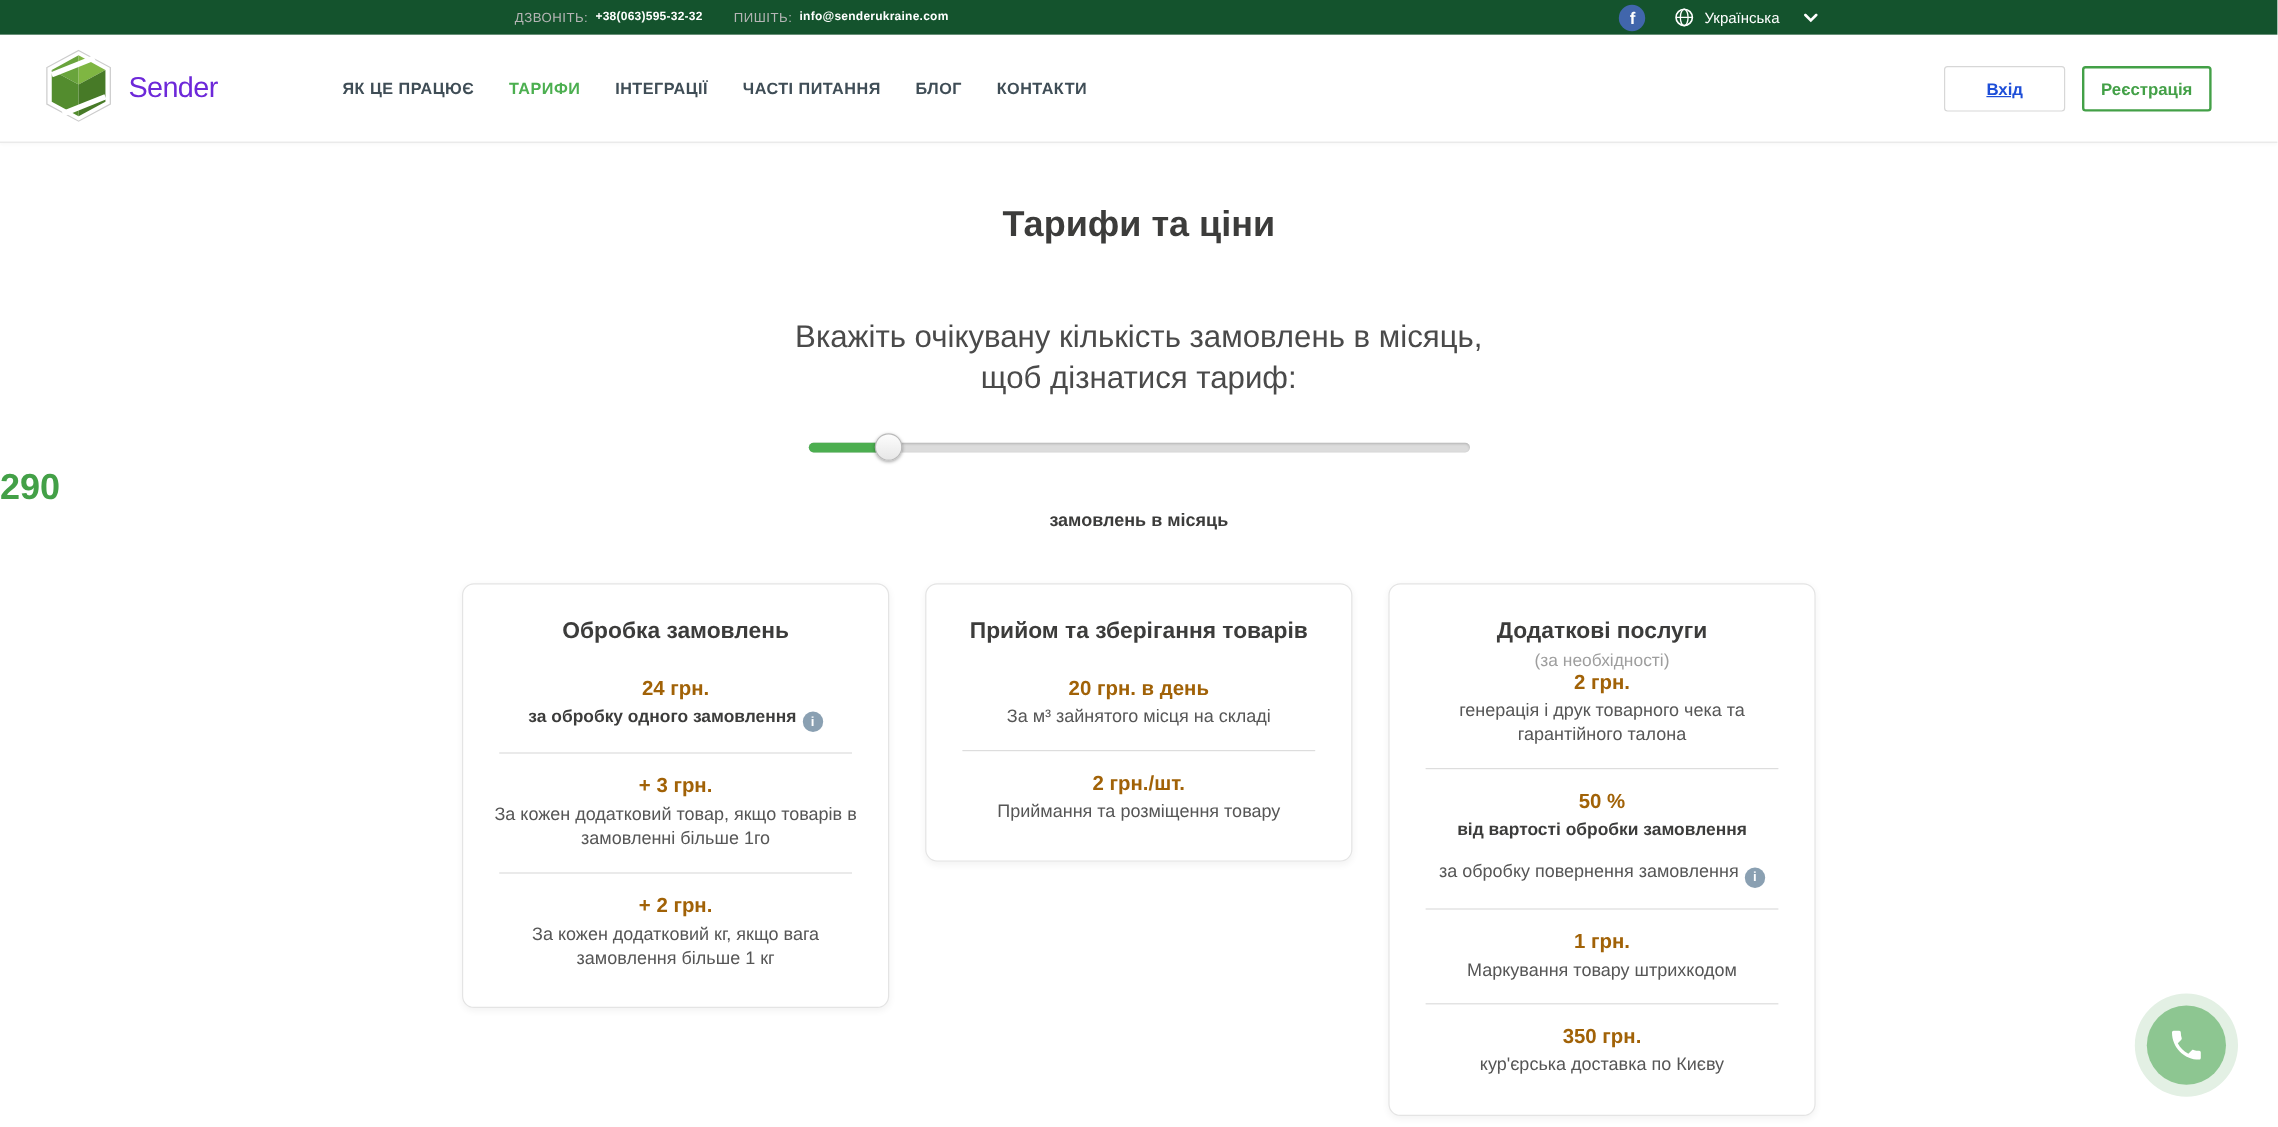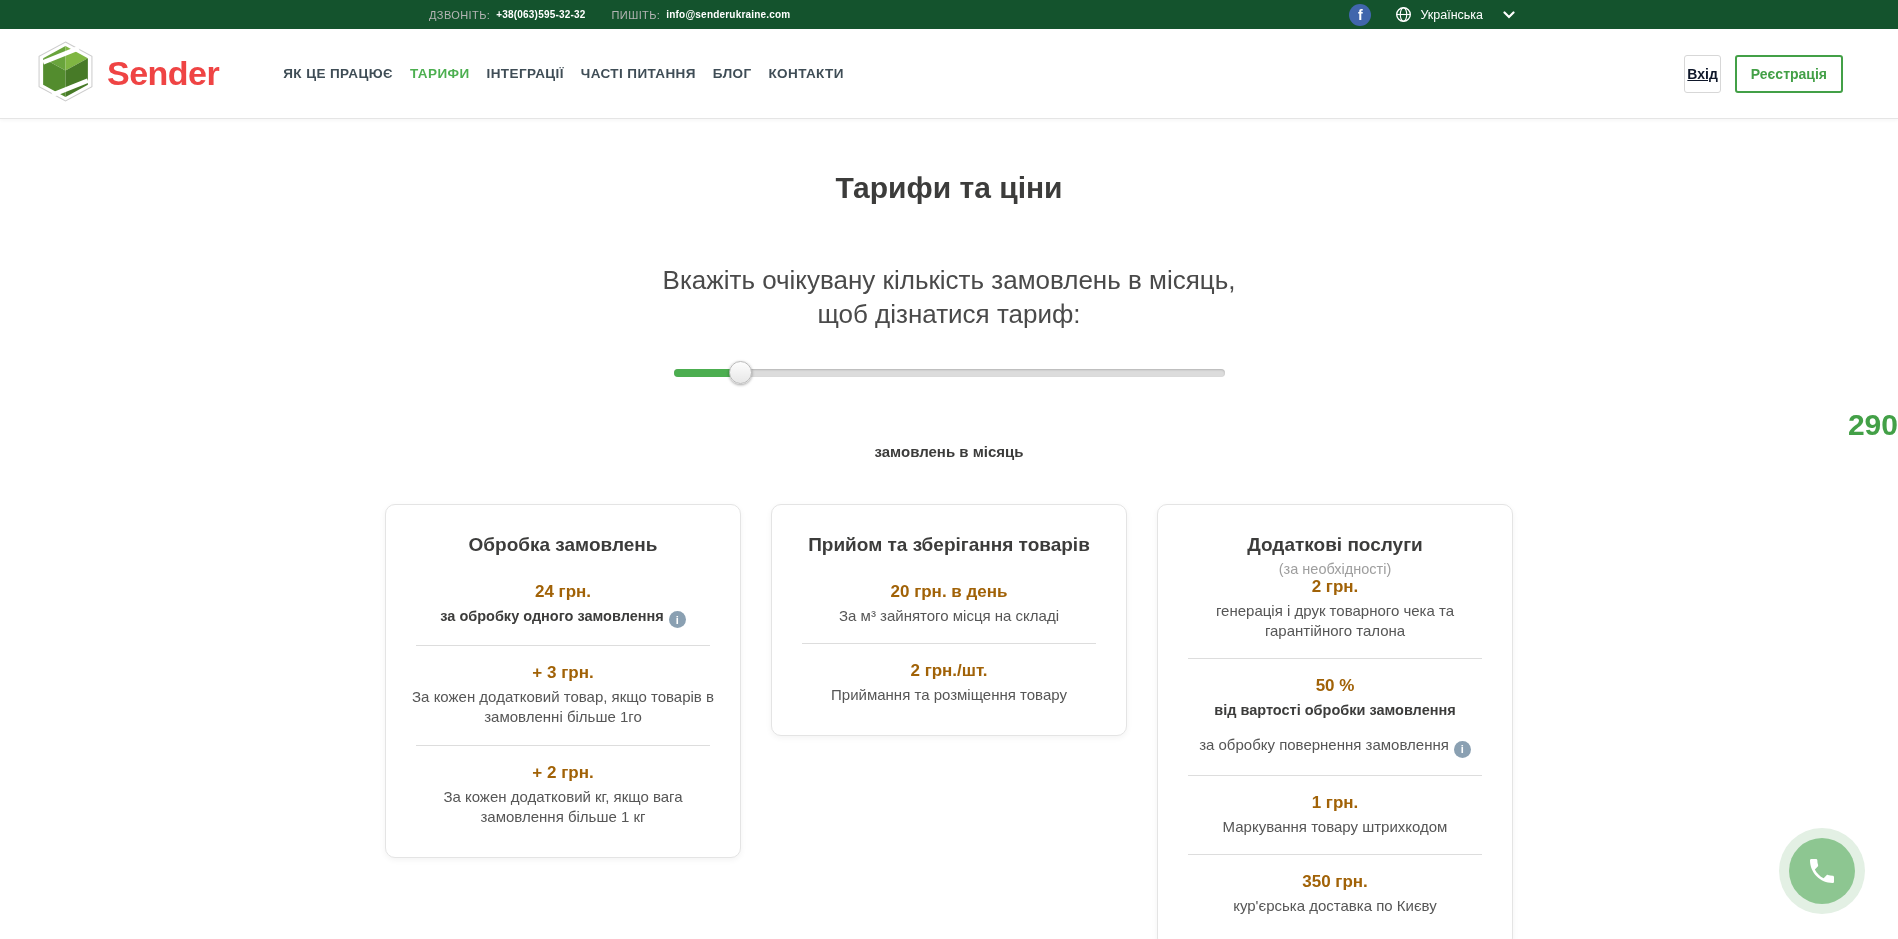--- a/index.html
+++ b/index.html
@@ -23,45 +23,45 @@
              cursor:pointer; padding-top:1px; }
   .globe-icon { margin-left:24px; display:flex; cursor:pointer; }
   .lang-label { color:#fff; font-size:12.5px; margin-left:8px; cursor:pointer; }
   .chevron-icon { margin-left:20px; display:flex; cursor:pointer; }
 
   
   .header { height:90px; background:#fff; display:flex; align-items:center;
             padding:0 55px 0 37px; border-bottom:1px solid #e5e5e5;
             box-shadow:0 2px 3px rgba(0,0,0,.03); }
   .logo { display:flex; align-items:center; gap:13px; cursor:pointer; }
-  .brand-name { font-size:34px; font-weight:bold; color:#ef4444; letter-spacing:-.5px; }
-  .nav { display:flex; gap:17px; margin-left:64px; align-items:center; }
+  .brand-name { font-size:24px; font-weight:normal; color:#6d28d9; letter-spacing:-.5px; }
+  .nav { display:flex; gap:29px; margin-left:104px; align-items:center; }
   .nav-item { font-size:13.5px; font-weight:bold; letter-spacing:.4px; color:#3f4d56;
               cursor:pointer; white-space:nowrap; }
   .nav-item.active { color:#4caf50; }
   .auth { margin-left:auto; display:flex; gap:14px; align-items:center; }
   .btn { height:38px; border-radius:3px; background:#fff; font-weight:bold; font-size:14px;
          cursor:pointer; font-family:inherit; }
-  .btn-login { border:1px solid #d7d7d7; color:#0f172a; padding:0 2px;text-decoration:underline; }
+  .btn-login { border:1px solid #d7d7d7; color:#1d4ed8; padding:0 34px;text-decoration:underline; }
   .btn-register { border:2px solid #43a047; color:#43a047; padding:0 14px; }
 
   
   .page-title { margin-top:52px; text-align:center; font-size:30px; font-weight:bold; color:#3c3c3b; }
   .subtitle { margin-top:58px; text-align:center; font-size:26px; color:#4a4a4a; line-height:1.32; }
 
   .slider { position:relative; width:551px; height:8px; margin:37px auto 0;
             background:#dcdcdc; border-radius:4px;
             box-shadow:inset 0 1px 2px rgba(0,0,0,.18); cursor:pointer; }
   .slider-fill { position:absolute; left:0; top:0; height:100%; width:12.3%;
                  background:#4cae50; border-radius:4px 0 0 4px; }
   .slider-thumb { position:absolute; left:calc(12.3% - 12px); top:-8px; width:23px; height:23px;
                   border-radius:50%; background:linear-gradient(#fdfdfd,#e7e7e7);
                   border:1px solid #b9b9b9; box-shadow:0 1px 3px rgba(0,0,0,.35); cursor:grab; }
 
-  .orders-count { margin-top:31px; text-align:right; font-size:30px; font-weight:bold; color:#43a047; }
+  .orders-count { margin-top:13px; text-align:left; font-size:30px; font-weight:bold; color:#43a047; }
   .orders-label { margin-top:1px; text-align:center; font-size:15px; font-weight:bold; color:#3c3c3b; }
 
   .cards { display:flex; justify-content:center; align-items:flex-start; gap:30px; margin-top:44px; }
   .card { width:356px; background:#fff; border:1px solid #e4e4e4; border-radius:10px;
           box-shadow:0 2px 6px rgba(0,0,0,.05); padding:29px 16px 30px; text-align:center; }
   .card-title { font-size:19px; font-weight:bold; color:#3c3c3b; }
   .card-subtitle { font-size:14.5px; color:#9e9e9e; margin-top:5px; }
   .card-item:first-of-type { margin-top:26px; }
   .price { font-size:17px; font-weight:bold; color:#a16207; }
   .item-label { font-size:14.5px; font-weight:bold; color:#3c3c3b; margin-top:6px; }

